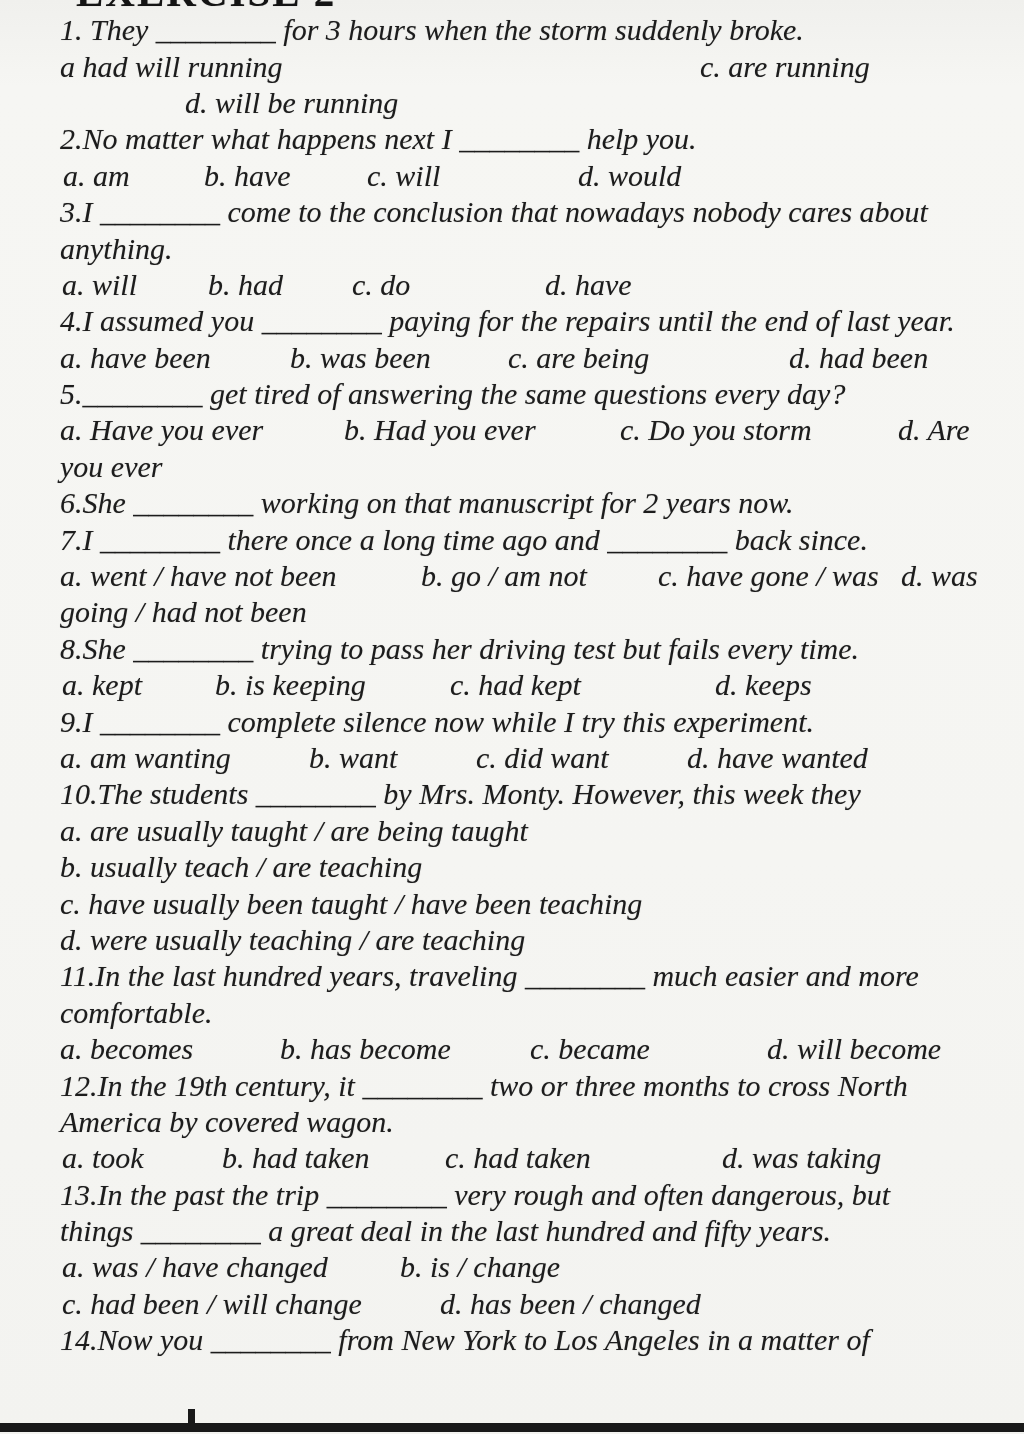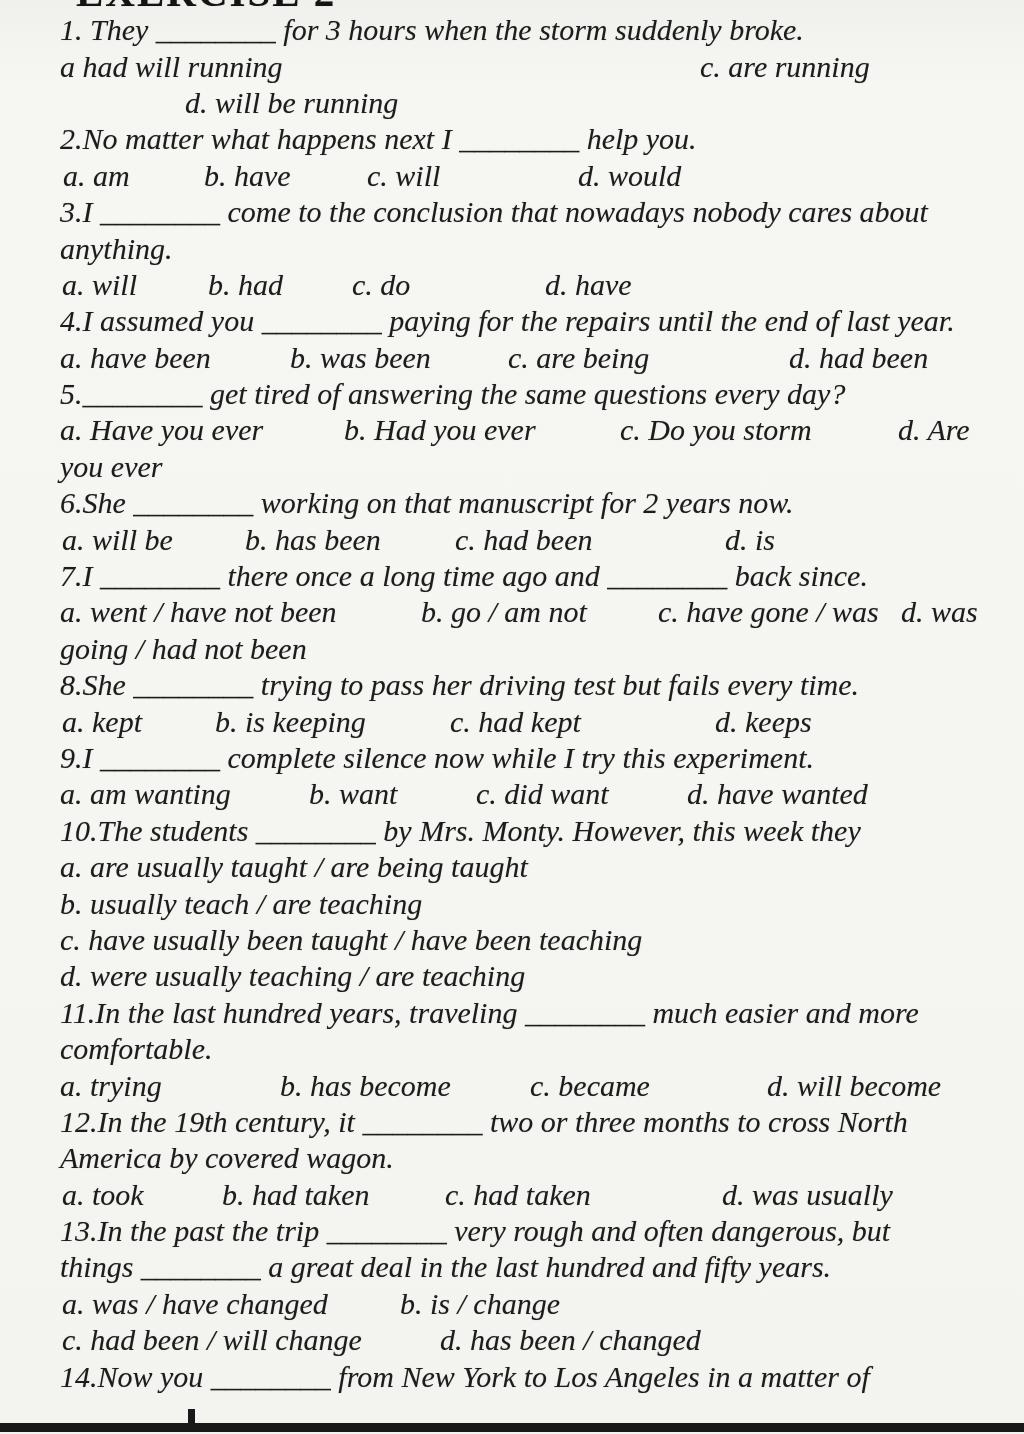--- a/index.html
+++ b/index.html
@@ -78,26 +78,20 @@
       <span class="opt" style="left:284px">b. Had you ever</span>
       <span class="opt" style="left:0px">a. Have you ever</span>
       <span class="opt" style="left:560px">c. Do you storm</span>
       <span class="opt" style="left:838px">d. Are</span>
     </div>
 
     <div class="line"><span>you ever</span></div>
 
     <div class="line"><span>6.She ________ working on that manuscript for 2 years now.</span></div>
 
-    <div class="line">
-      <span class="opt" style="left:2px">a. will be</span>
-      <span class="opt" style="left:185px">b. has been</span>
-      <span class="opt" style="left:395px">c. had been</span>
-      <span class="opt" style="left:665px">d. is</span>
-    </div>
 
     <div class="line"><span>7.I ________ there once a long time ago and ________ back since.</span></div>
 
     <div class="line">
       <span class="opt" style="left:0px">a. went / have not been</span>
       <span class="opt" style="left:361px">b. go / am not</span>
       <span class="opt" style="left:598px">c. have gone / was</span>
       <span class="opt" style="left:841px">d. was</span>
     </div>
 
@@ -124,34 +118,34 @@
     <div class="line"><span>10.The students ________ by Mrs. Monty. However, this week they</span></div>
     <div class="line"><span>a. are usually taught / are being taught</span></div>
     <div class="line"><span>b. usually teach / are teaching</span></div>
     <div class="line"><span>c. have usually been taught / have been teaching</span></div>
     <div class="line"><span>d. were usually teaching / are teaching</span></div>
 
     <div class="line"><span>11.In the last hundred years, traveling ________ much easier and more</span></div>
     <div class="line"><span>comfortable.</span></div>
 
     <div class="line">
-      <span class="opt" style="left:0px">a. trying</span>
+      <span class="opt" style="left:0px">a. becomes</span>
       <span class="opt" style="left:220px">b. has become</span>
       <span class="opt" style="left:470px">c. became</span>
       <span class="opt" style="left:707px">d. will become</span>
     </div>
 
     <div class="line"><span>12.In the 19th century, it ________ two or three months to cross North</span></div>
     <div class="line"><span>America by covered wagon.</span></div>
 
     <div class="line">
       <span class="opt" style="left:2px">a. took</span>
       <span class="opt" style="left:162px">b. had taken</span>
       <span class="opt" style="left:385px">c. had taken</span>
-      <span class="opt" style="left:662px">d. was usually</span>
+      <span class="opt" style="left:662px">d. was taking</span>
     </div>
 
     <div class="line"><span>13.In the past the trip ________ very rough and often dangerous, but</span></div>
     <div class="line"><span>things ________ a great deal in the last hundred and fifty years.</span></div>
 
     <div class="line">
       <span class="opt" style="left:2px">a. was / have changed</span>
       <span class="opt" style="left:340px">b. is / change</span>
     </div>
 

